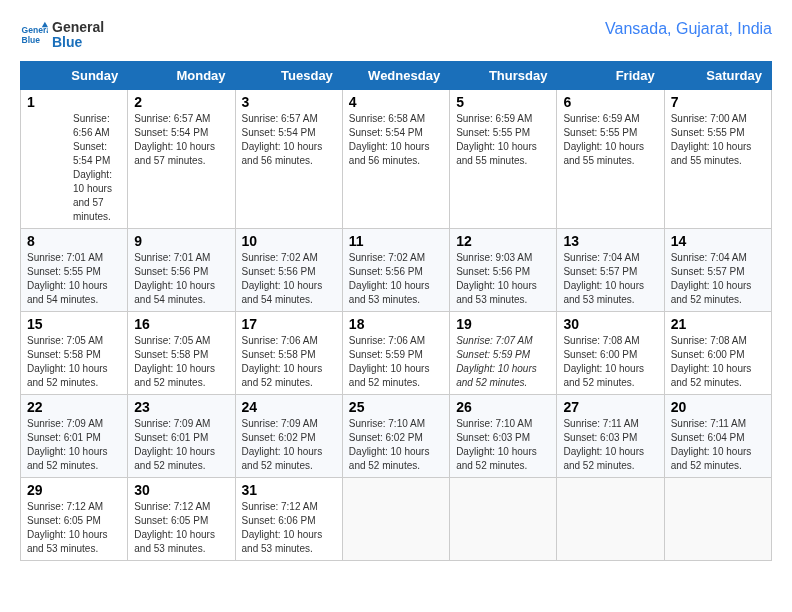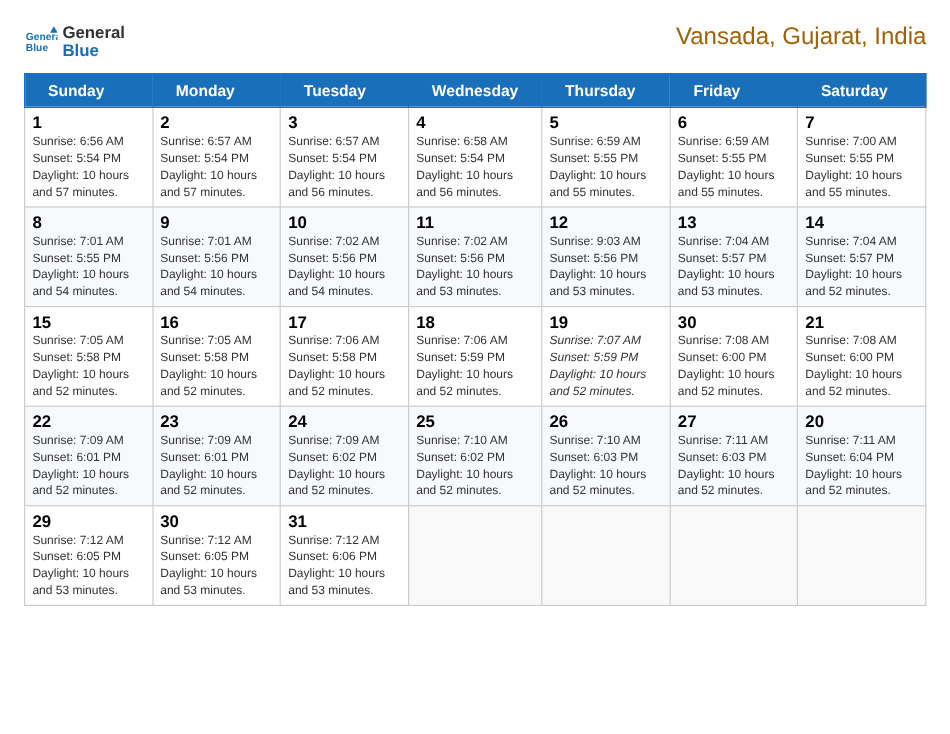--- a/index.html
+++ b/index.html
@@ -25,34 +25,34 @@
       width: 28px;
       height: 28px;
     }
     .title-block { text-align: right; }
     .calendar-title {
       font-size: 32px;
       font-weight: bold;
       color: #333;
     }
     .calendar-subtitle {
-      font-size: 20px;
-      color: #a16207;
+      font-size: 16px;
+      color: #3b82f6;
     }
     table {
       width: 100%;
       border-collapse: collapse;
       font-size: 11px;
     }
     thead tr th {
       background: #1a6fba;
       color: #fff;
       font-weight: bold;
-      text-align: left;
-      padding: 6px 19px;
+      text-align: right;
+      padding: 6px 9px;
       font-size: 13px;
       border: 1px solid #1a6fba;
     }
     tbody tr td {
       border: 1px solid #ccc;
       padding: 4px 6px;
       vertical-align: top;
       height: 80px;
       width: calc(100% / 7);
       background: #fff;
@@ -105,21 +105,21 @@
       <th>Wednesday</th>
       <th>Thursday</th>
       <th>Friday</th>
       <th>Saturday</th>
     </tr>
   </thead>
   <tbody id="calendar-body">
   <tr>
         <td>
           <span class="day-num">1</span>
-          <div class="day-info" style="white-space: pre-line;">Sunrise: 6:56 AM
+          <div class="day-info" style="white-space: pre-line; margin-left: 46px;">Sunrise: 6:56 AM
 Sunset: 5:54 PM
 Daylight: 10 hours
 and 57 minutes.</div>
         </td>
         <td>
           <span class="day-num">2</span>
           <div class="day-info" style="white-space: pre-line;">Sunrise: 6:57 AM
 Sunset: 5:54 PM
 Daylight: 10 hours
 and 57 minutes.</div>

